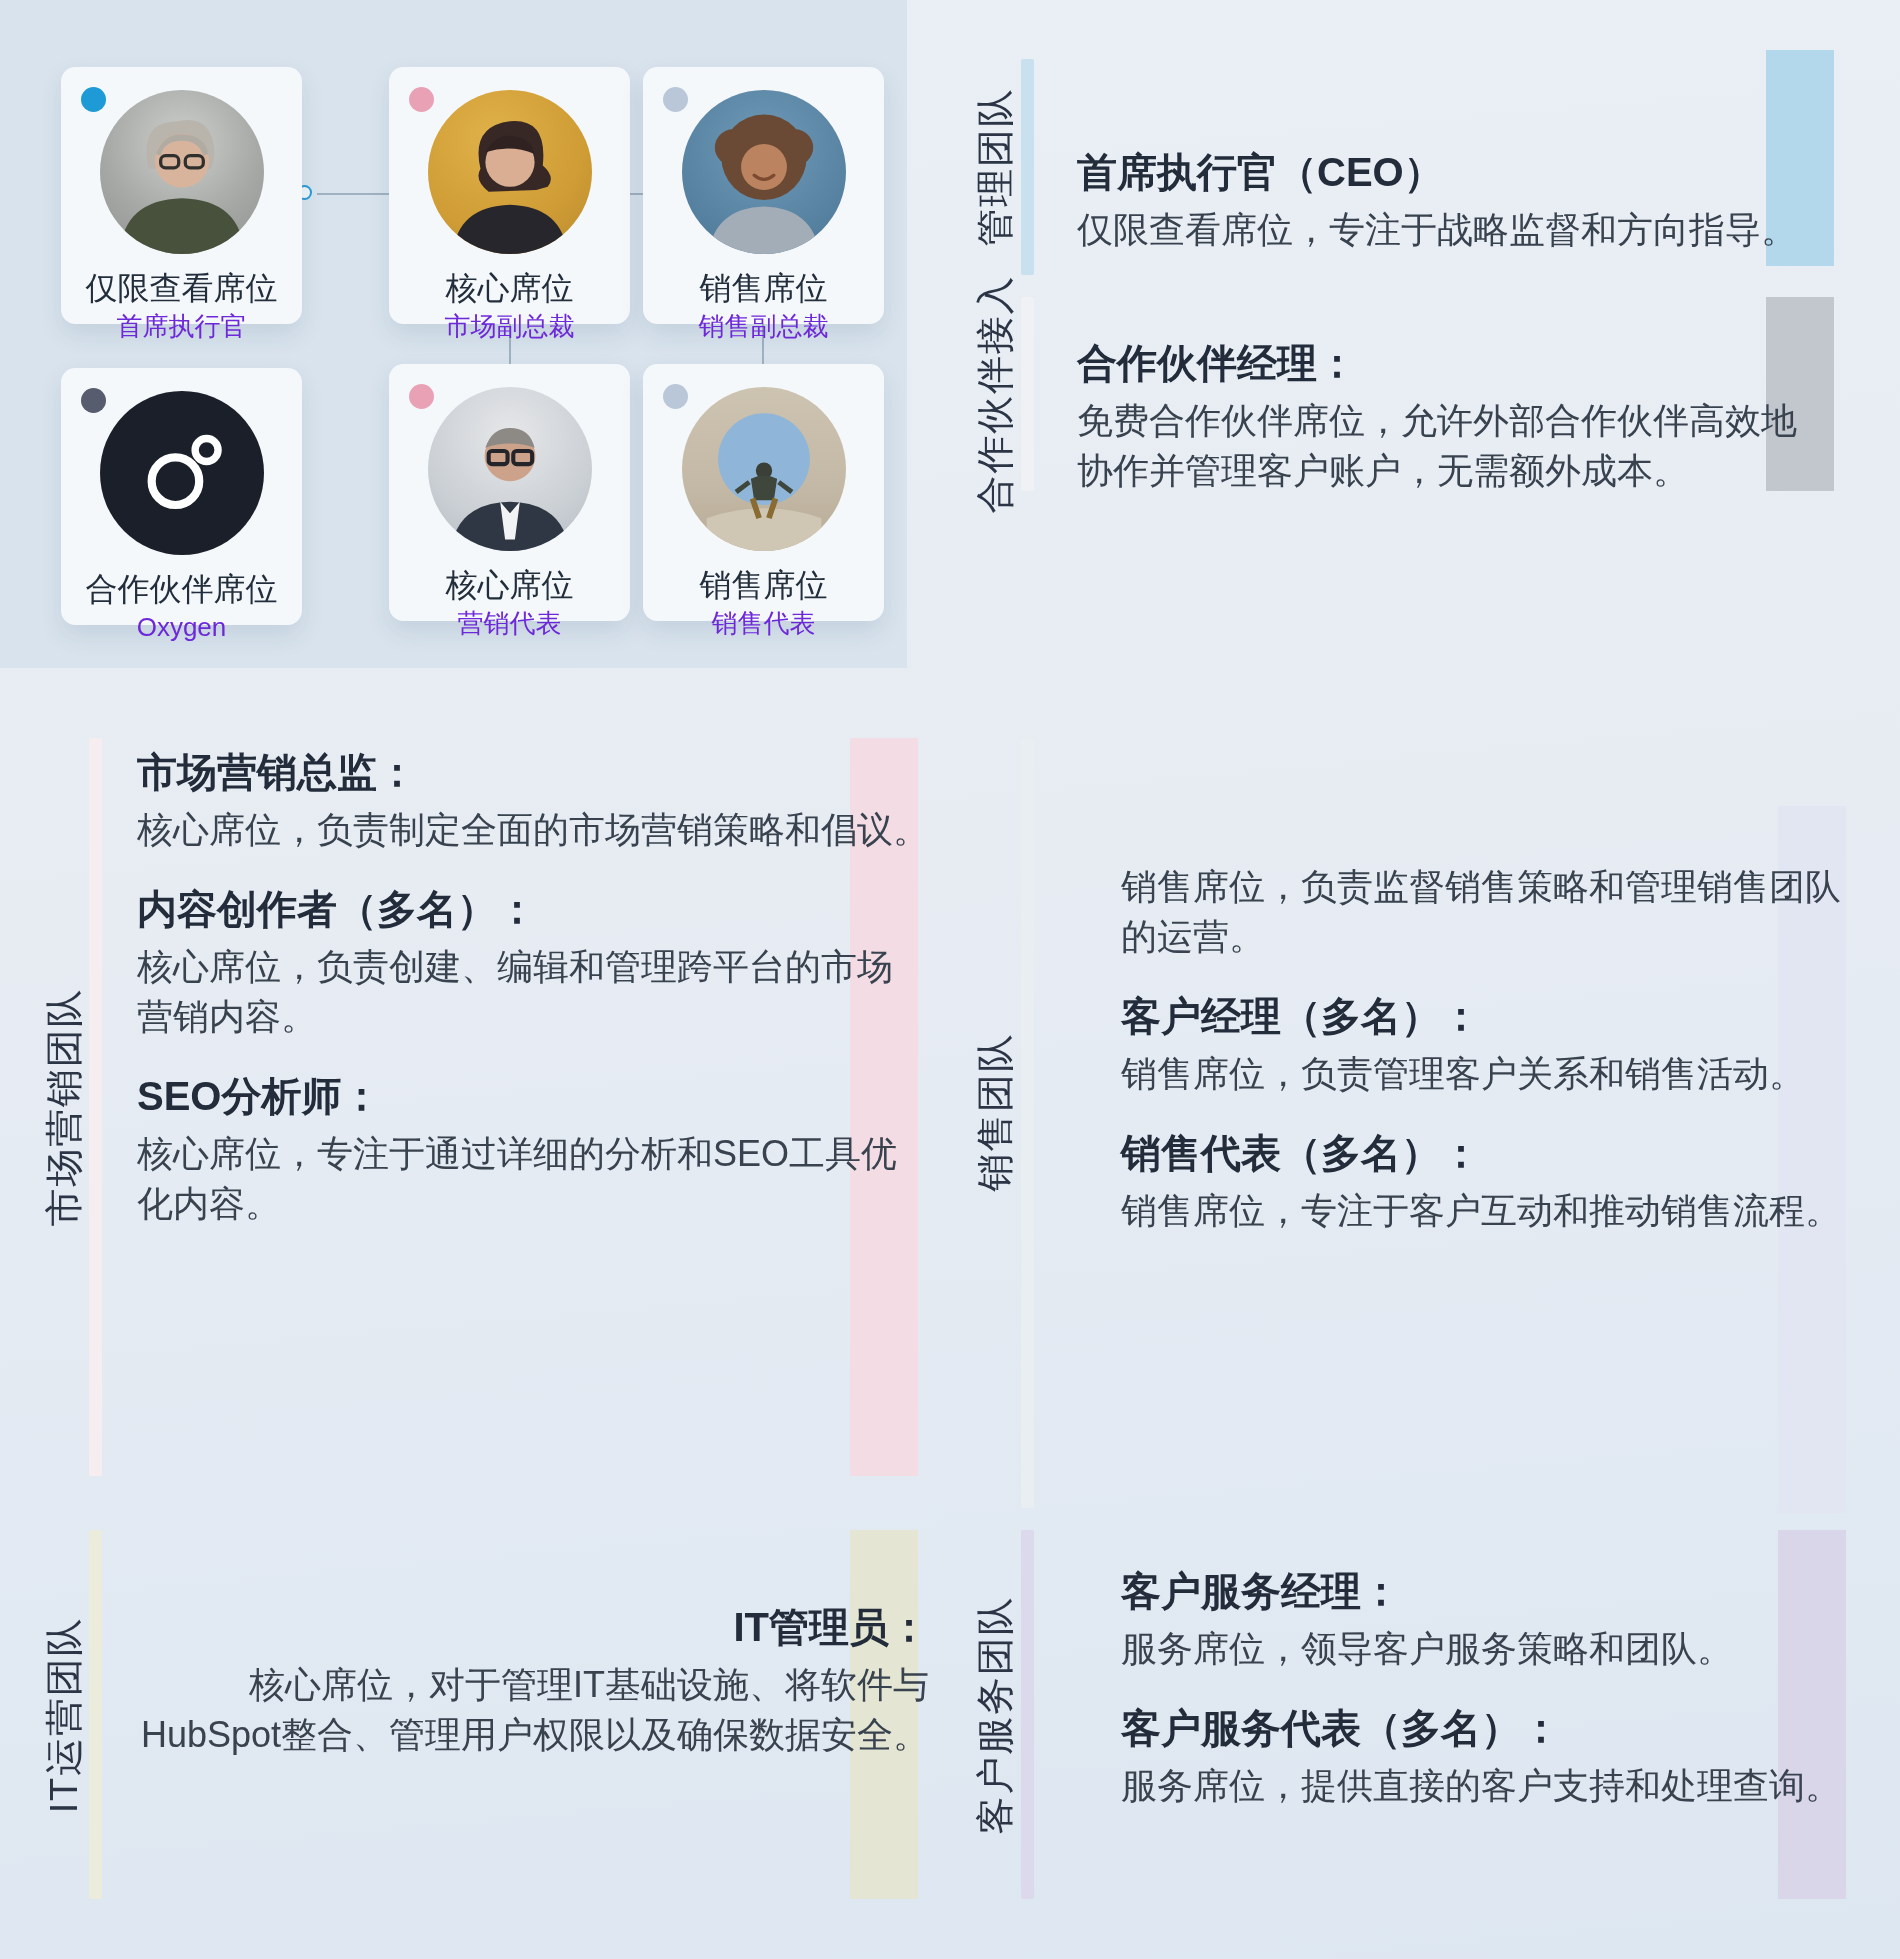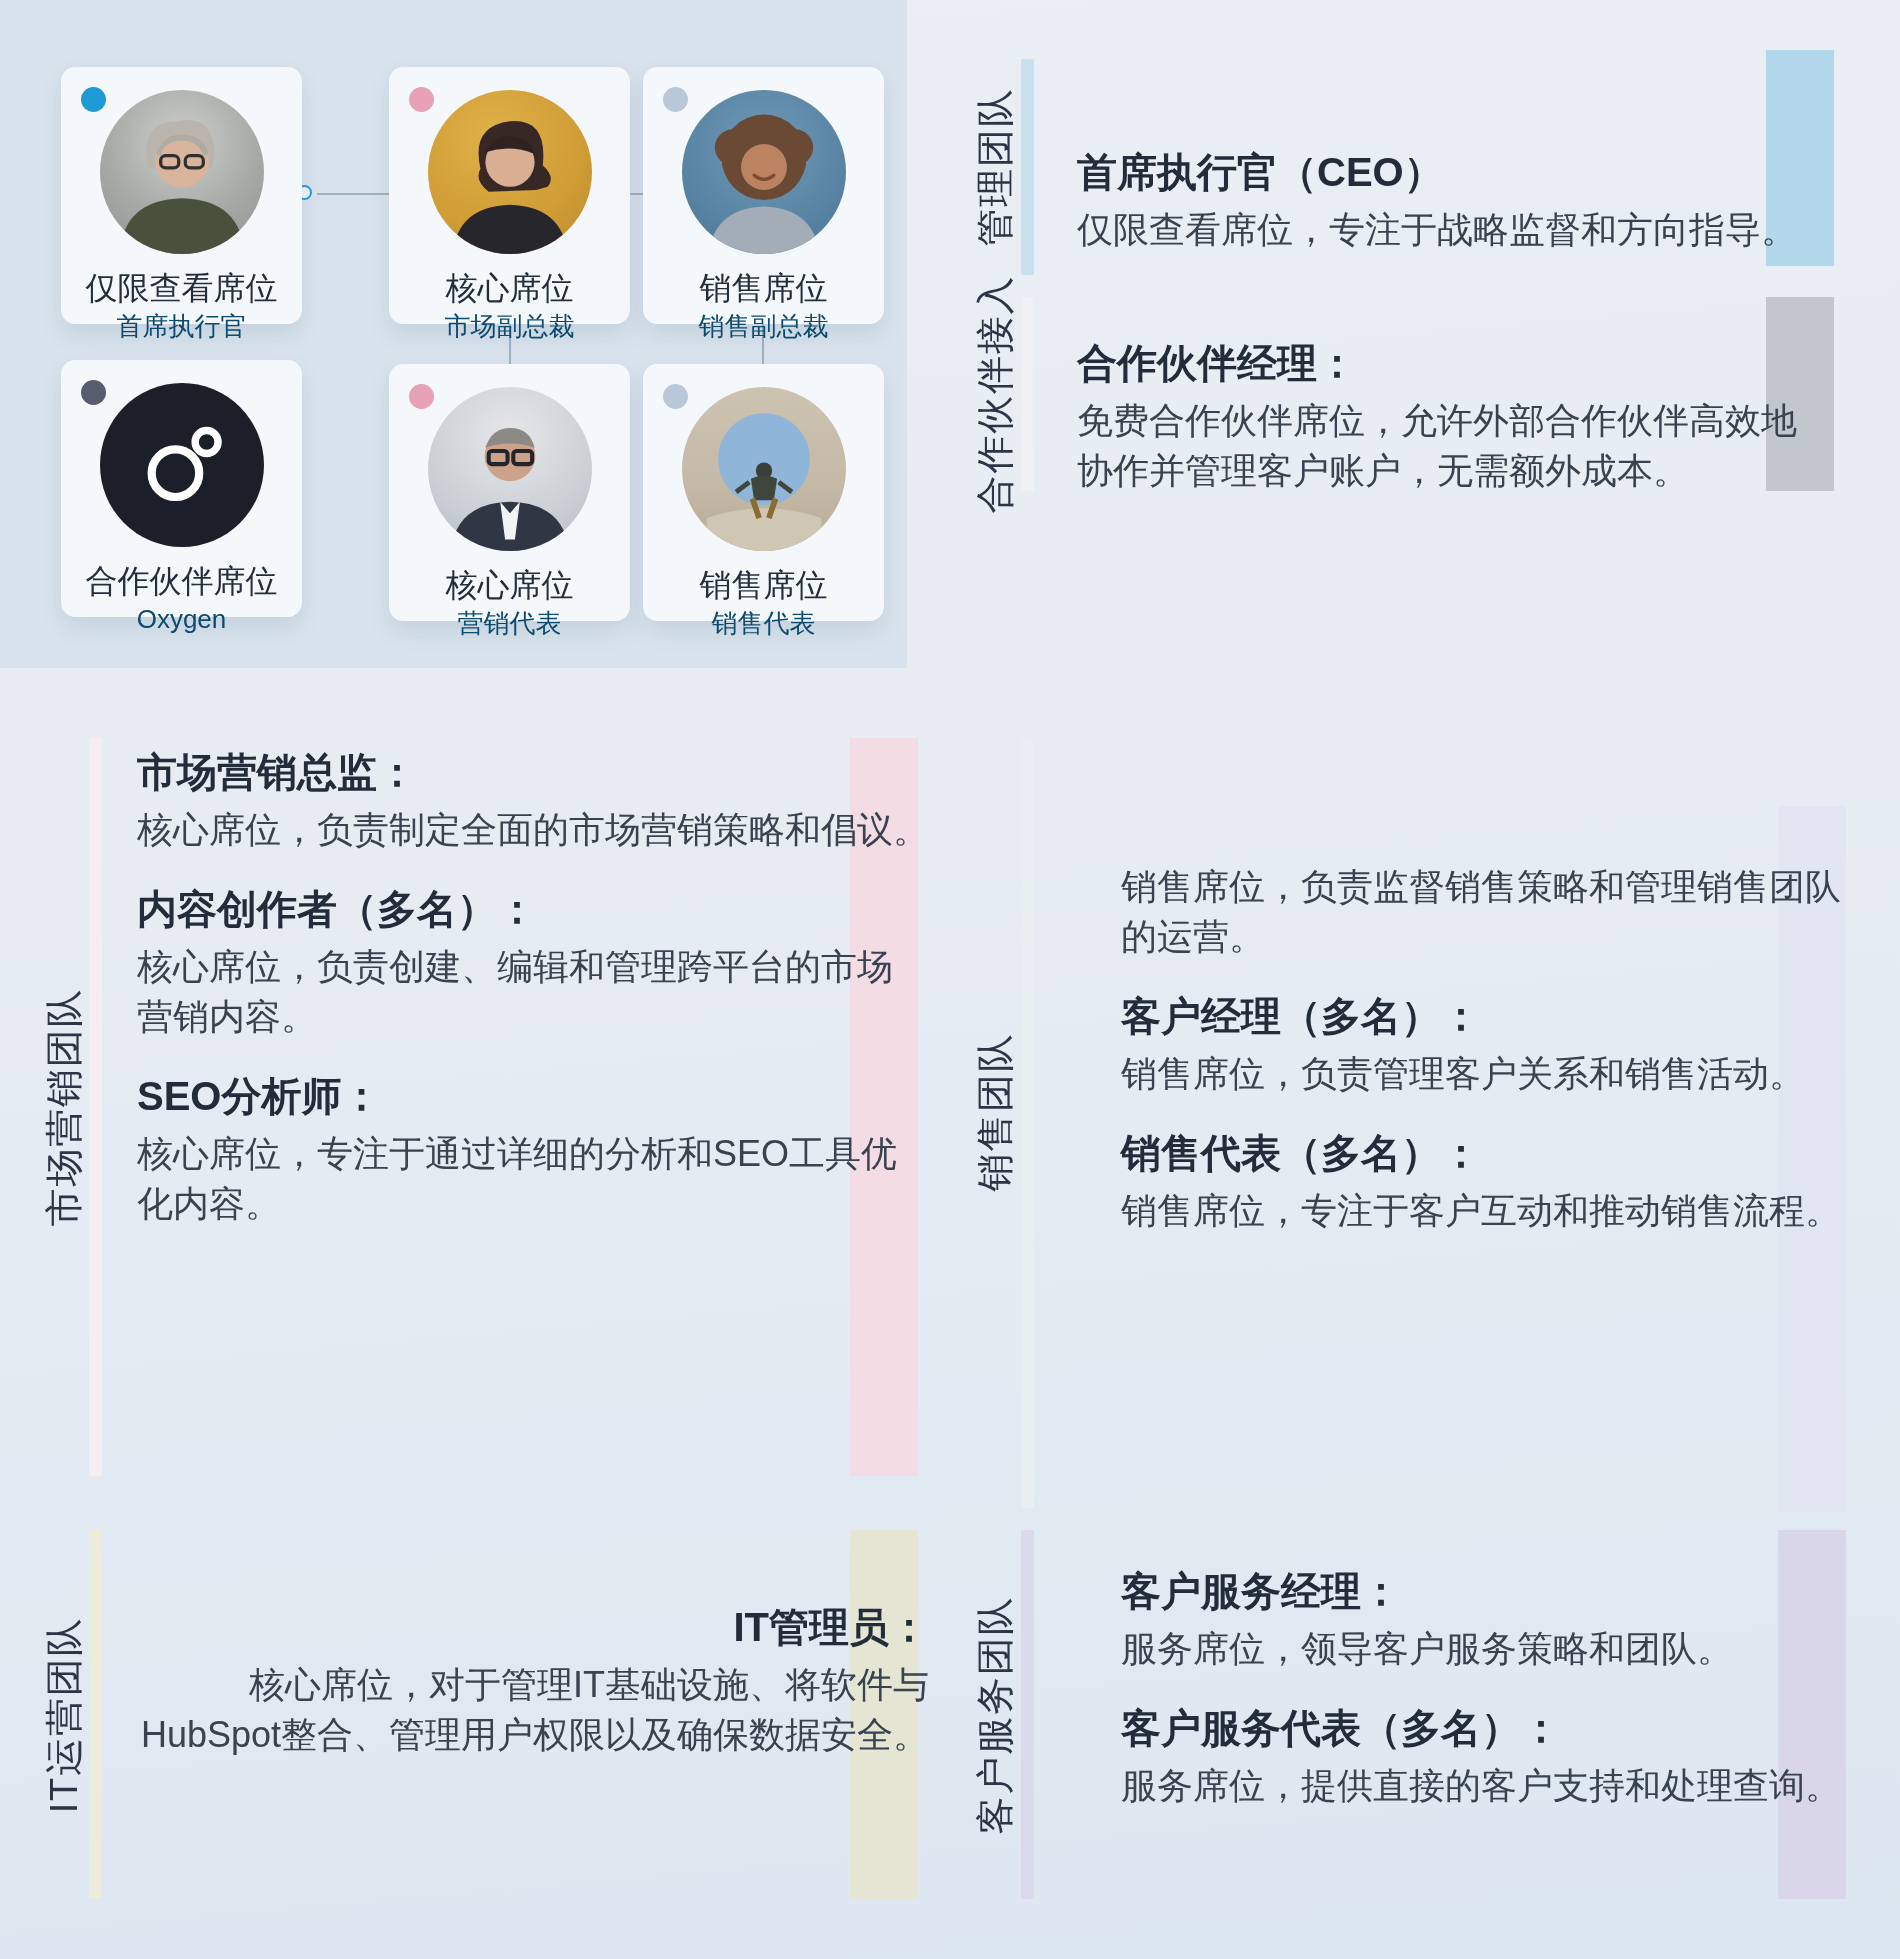--- a/index.html
+++ b/index.html
@@ -9,34 +9,34 @@
     font-family:"Liberation Sans","DejaVu Sans",sans-serif;
     color:#222c3a;
   }
   
   .org-panel{position:absolute;left:0;top:0;width:907px;height:668px;background:#d8e3ed;}
   .card{
     position:absolute;width:241px;height:257px;background:#f5f8fb;border-radius:14.4px;
     box-shadow:0 10.8px 23.4px rgba(30,60,90,.10); text-align:center;
   }
   .pos-c1{left:61px;top:67px}.pos-c2{left:389px;top:67px}.pos-c3{left:643px;top:67px}
-  .pos-c4{left:61px;top:360px}.pos-c5{left:389px;top:364px}.pos-c6{left:643px;top:364px}
+  .pos-c4{left:61px;top:368px}.pos-c5{left:389px;top:364px}.pos-c6{left:643px;top:364px}
   .dot{position:absolute;left:20px;top:20px;width:25px;height:25px;border-radius:50%;}
   .dot-view{background:#1e9ad6}.dot-core{background:#e9a2b5}
   .dot-sales{background:#b9c7d8}.dot-partner{background:#575c6f}
   .avatar{width:164px;height:164px;border-radius:50%;margin:23.4px auto 0;overflow:hidden;position:relative;}
   .avatar svg{position:absolute;left:0;top:0;width:100%;height:100%;}
   .av-gray{background:radial-gradient(circle at 50% 32%,#cdcfcd 0%,#a7a9a7 55%,#8f9190 100%);}
   .av-mustard{background:radial-gradient(circle at 40% 30%,#e0b14a 0%,#cf9c35 60%,#b98a2e 100%);}
   .av-blue{background:radial-gradient(circle at 50% 35%,#6f9ab8 0%,#56809f 70%,#4a7494 100%);}
   .av-dark{background:#1b1f29;}
   .av-light{background:radial-gradient(circle at 50% 30%,#e6e7e9 0%,#cbd0d5 60%,#b4bac1 100%);}
   .av-beige{background:linear-gradient(180deg,#cdc3b1 0%,#c4b9a6 60%,#b7ab96 100%);}
   .card-title{margin-top:14.4px;font-size:32px;font-weight:400;color:#232e3c;line-height:38px;}
-  .card-sub{margin-top:3.6px;font-size:26px;color:#0c4a6e;line-height:32px;}
+  .card-sub{margin-top:3.6px;font-size:26px;color:#6d28d9;line-height:32px;}
   .conn{position:absolute;background:#9fb2c1;}
   .conn-h1{left:317px;top:193px;width:72px;height:1.8px;}
   .conn-h2{left:630px;top:193px;width:12.6px;height:1.8px;}
   .conn-v1{left:509px;top:324px;width:1.8px;height:40px;}
   .conn-v2{left:762px;top:324px;width:1.8px;height:40px;}
   .conn-node{
     position:absolute;left:297px;top:185px;width:10.8px;height:10.8px;border-radius:50%;
     background:#eef6fb;border:2.7px solid #2e9ad6;
   }
   

